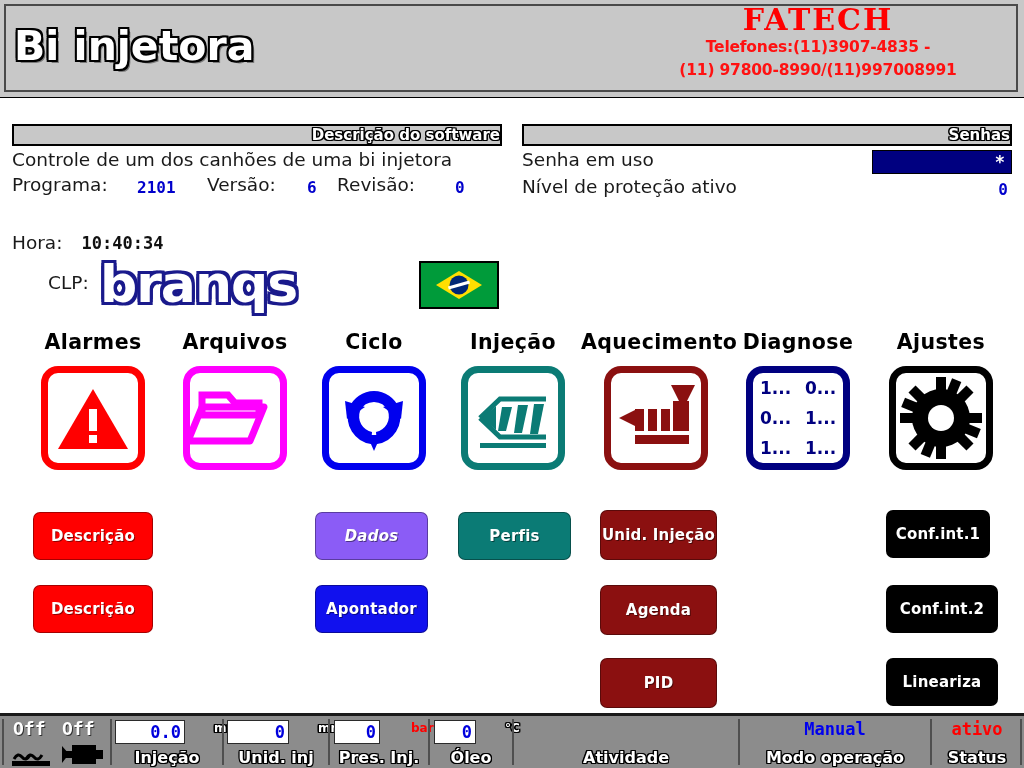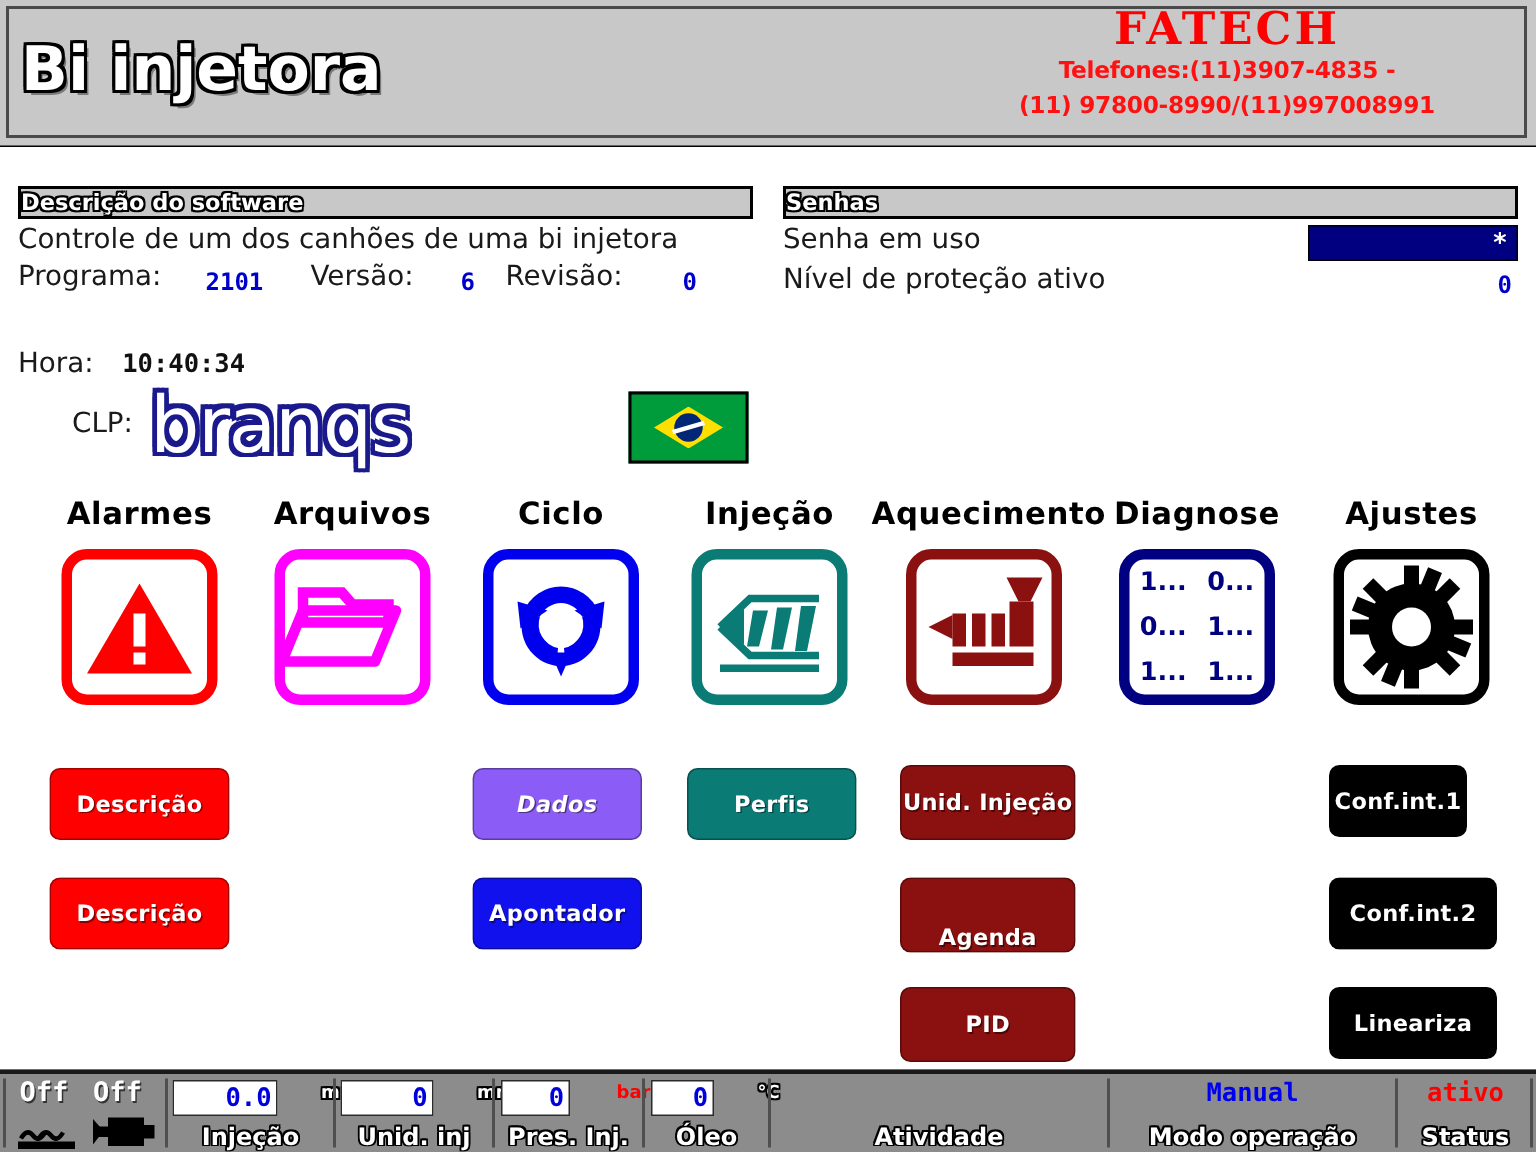--- a/index.html
+++ b/index.html
@@ -37,21 +37,21 @@
   }
   .brand-phone{
     font-size:15.5px;font-weight:bold;color:#ff1111;line-height:23px;
     letter-spacing:-0.2px;
   }
 
   
   .panel{position:absolute;}
   .panel-head{
     background:#c8c8c8;border:2px solid #000000;box-sizing:border-box;
-    height:22px;line-height:19px;text-align:left;
+    height:22px;line-height:19px;text-align:right;
     font-size:15px;font-weight:bold;color:#ffffff;
     text-shadow:-1.3px 0 #000,1.3px 0 #000,0 -1.3px #000,0 1.3px #000,
                 -1.3px -1.3px #000,1.3px -1.3px #000,-1.3px 1.3px #000,1.3px 1.3px #000;
   }
   .row{position:relative;height:26px;}
   .lbl{
     position:absolute;left:0;top:0;font-size:18.5px;color:#1a1a1a;
     white-space:nowrap;
   }
   .mono-blue{
@@ -66,21 +66,21 @@
     position:absolute;right:0;top:1px;width:140px;height:24px;
     background:#000080;border:1px solid #000;box-sizing:border-box;
     color:#ffffff;text-align:right;padding-right:6px;
     font-family:"DejaVu Sans Mono","Liberation Mono",monospace;
     font-size:17px;font-weight:bold;line-height:22px;
   }
 
   
   .clp-logo{
     position:absolute;left:100px;top:258px;
-    font-size:52px;font-weight:normal;color:#ffffff;letter-spacing:-1px;
+    font-size:52px;font-weight:bold;color:#ffffff;letter-spacing:-1px;
     font-family:"DejaVu Sans","Liberation Sans",sans-serif;
     text-shadow:
       -3px 0 #1a1a8c,3px 0 #1a1a8c,0 -3px #1a1a8c,0 3px #1a1a8c,
       -3px -3px #1a1a8c,3px -3px #1a1a8c,-3px 3px #1a1a8c,3px 3px #1a1a8c;
     line-height:52px;
   }
   .flag{
     position:absolute;left:419px;top:261px;width:80px;height:48px;
     border:2px solid #000;box-sizing:border-box;background:#009b3a;
     overflow:hidden;
@@ -341,29 +341,29 @@
     <span>Apontador</span>
   </div>
 
   <div class="btn" style="left:458px;top:512px;width:113px;height:48px;background:#0b7b75;">
     <span>Perfis</span>
   </div>
 
   <div class="btn" style="left:600px;top:510px;width:117px;height:50px;background:#8b1010;">
     <span>Unid. Injeção</span>
   </div>
-  <div class="btn" style="left:600px;top:585px;width:117px;height:50px;background:#8b1010;align-items:flex-end;">
+  <div class="btn" style="left:600px;top:585px;width:117px;height:50px;background:#8b1010;">
     <span>Agenda</span>
   </div>
   <div class="btn" style="left:600px;top:658px;width:117px;height:50px;background:#8b1010;">
     <span>PID</span>
   </div>
 
 
-  <div class="btn" style="left:886px;top:510px;width:92px;height:48px;background:#000000;">
+  <div class="btn" style="left:886px;top:510px;width:104px;height:48px;background:#000000;">
     <span>Conf.int.1</span>
   </div>
   <div class="btn" style="left:886px;top:585px;width:112px;height:48px;background:#000000;">
     <span>Conf.int.2</span>
   </div>
   <div class="btn" style="left:886px;top:658px;width:112px;height:48px;background:#000000;">
     <span>Lineariza</span>
   </div>
 
   <div class="statusbar">

